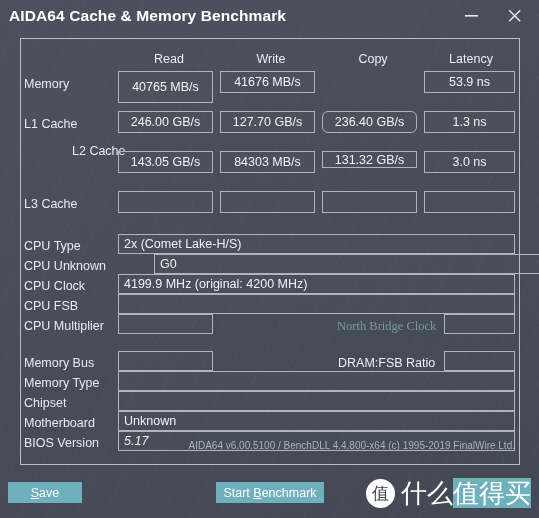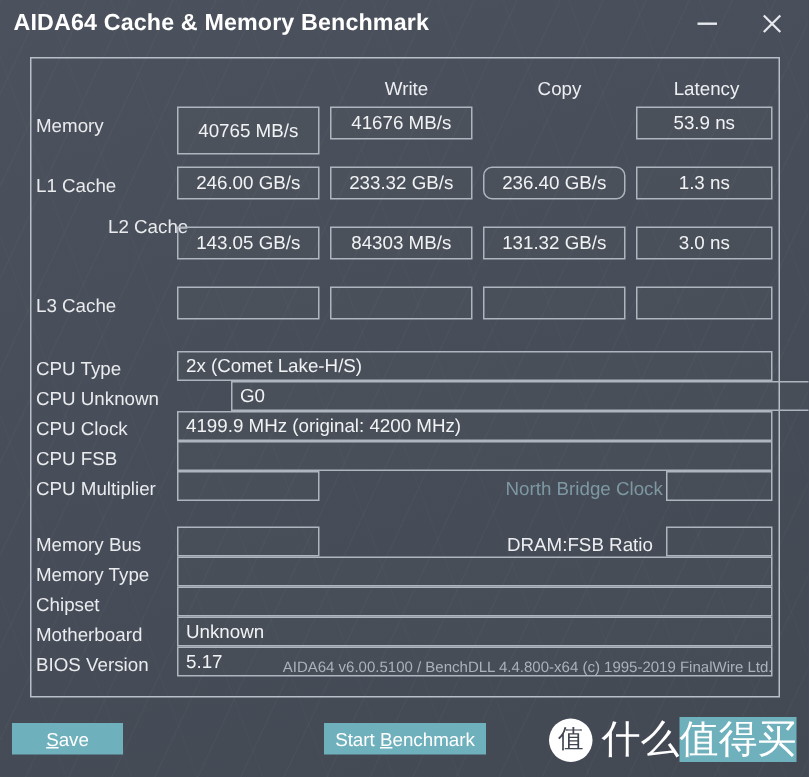--- a/index.html
+++ b/index.html
@@ -211,57 +211,58 @@
       <span>
         <svg width="16" height="14" viewBox="0 0 16 14">
           <path d="M2.2 1.3 L13.2 12.3 M13.2 1.3 L2.2 12.3" stroke="#e6e9ed" stroke-width="1.5" fill="none"></path>
         </svg>
       </span>
     </div>
   </div>
 
   <div id="panel">
 
+    <div class="col-head" style="left:97px;  top:13px; width:102px;">Read</div>
     <div class="col-head" style="left:199px; top:13px; width:102px;">Write</div>
     <div class="col-head" style="left:301px; top:13px; width:102px;">Copy</div>
     <div class="col-head" style="left:403px; top:13px; width:94px;">Latency</div>
 
     <div class="lbl" style="left:3px; top:38px;">Memory</div>
     <div class="box" style="left:97px;  top:32px; width:95px; height:32px;">
       <div class="v">40765 MB/s</div>
     </div>
     <div class="box" style="left:199px; top:32px; width:95px; height:22px;">
       <div class="v">41676 MB/s</div>
     </div>
     <div class="box" style="left:403px; top:32px; width:91px; height:22px;">
       <div class="v">53.9 ns</div>
     </div>
 
     <div class="lbl" style="left:3px; top:78px;">L1 Cache</div>
     <div class="box" style="left:97px;  top:72px; width:95px; height:22px;">
       <div class="v">246.00 GB/s</div>
     </div>
     <div class="box" style="left:199px; top:72px; width:95px; height:22px;">
-      <div class="v">233.32 GB/s</div>
+      <div class="v">127.70 GB/s</div>
     </div>
     <div class="box" style="left:301px; top:72px; width:95px; height:22px;border-radius:6px;">
       <div class="v">236.40 GB/s</div>
     </div>
     <div class="box" style="left:403px; top:72px; width:91px; height:22px;">
       <div class="v">1.3 ns</div>
     </div>
 
     <div class="lbl" style="left:3px; top:105px;margin-left:48px;">L2 Cache</div>
     <div class="box" style="left:97px;  top:112px; width:95px; height:22px;">
       <div class="v">143.05 GB/s</div>
     </div>
     <div class="box" style="left:199px; top:112px; width:95px; height:22px;">
       <div class="v">84303 MB/s</div>
     </div>
-    <div class="box" style="left:301px; top:112px; width:95px; height:22px;">
+    <div class="box" style="left:301px; top:112px; width:95px; height:17px;">
       <div class="v">131.32 GB/s</div>
     </div>
     <div class="box" style="left:403px; top:112px; width:91px; height:22px;">
       <div class="v">3.0 ns</div>
     </div>
 
     <div class="lbl" style="left:3px; top:158px;">L3 Cache</div>
     <div class="box" style="left:97px;  top:152px; width:95px; height:22px;">
       <div class="v"></div>
     </div>
@@ -292,21 +293,21 @@
 
     <div class="lbl" style="left:3px; top:260px;">CPU FSB</div>
     <div class="box left" style="left:97px; top:255px; width:397px; height:20px;">
       <div class="v"></div>
     </div>
 
     <div class="lbl" style="left:3px; top:280px;">CPU Multiplier</div>
     <div class="box left" style="left:97px; top:275px; width:95px; height:20px;">
       <div class="v"></div>
     </div>
-    <div class="mid-lbl dim" style="left:316px; top:280px;">North Bridge Clock</div>
+    <div class="mid-lbl dim" style="left:316px; top:280px;font-family:Liberation Serif, serif;">North Bridge Clock</div>
     <div class="box left" style="left:423px; top:275px; width:71px; height:20px;">
       <div class="v"></div>
     </div>
 
     <div class="lbl" style="left:3px; top:317px;">Memory Bus</div>
     <div class="box left" style="left:97px; top:312px; width:95px; height:20px;">
       <div class="v"></div>
     </div>
     <div class="mid-lbl bright" style="left:317px; top:317px;">DRAM:FSB Ratio</div>
     <div class="box left" style="left:423px; top:312px; width:71px; height:20px;">
@@ -322,21 +323,21 @@
     <div class="box left" style="left:97px; top:352px; width:397px; height:20px;">
       <div class="v"></div>
     </div>
 
     <div class="lbl" style="left:3px; top:377px;">Motherboard</div>
     <div class="box left" style="left:97px; top:372px; width:397px; height:20px;">
       <div class="v">Unknown</div>
     </div>
 
     <div class="lbl" style="left:3px; top:397px;">BIOS Version</div>
-    <div class="box left" style="left:97px; top:392px; width:397px; height:20px;">
+    <div class="box left" style="left:97px; top:392px; width:397px; height:20px;font-style:italic;">
       <div class="v">5.17</div>
     </div>
 
     <div id="version-line">AIDA64 v6.00.5100 / BenchDLL 4.4.800-x64  (c) 1995-2019 FinalWire Ltd.</div>
   </div>
 
   <button class="btn" id="save-btn"><span></span><span class="u">S</span><span>ave</span></button>
 
   <button class="btn" id="start-btn"><span>Start </span><span class="u">B</span><span>enchmark</span></button>
 

